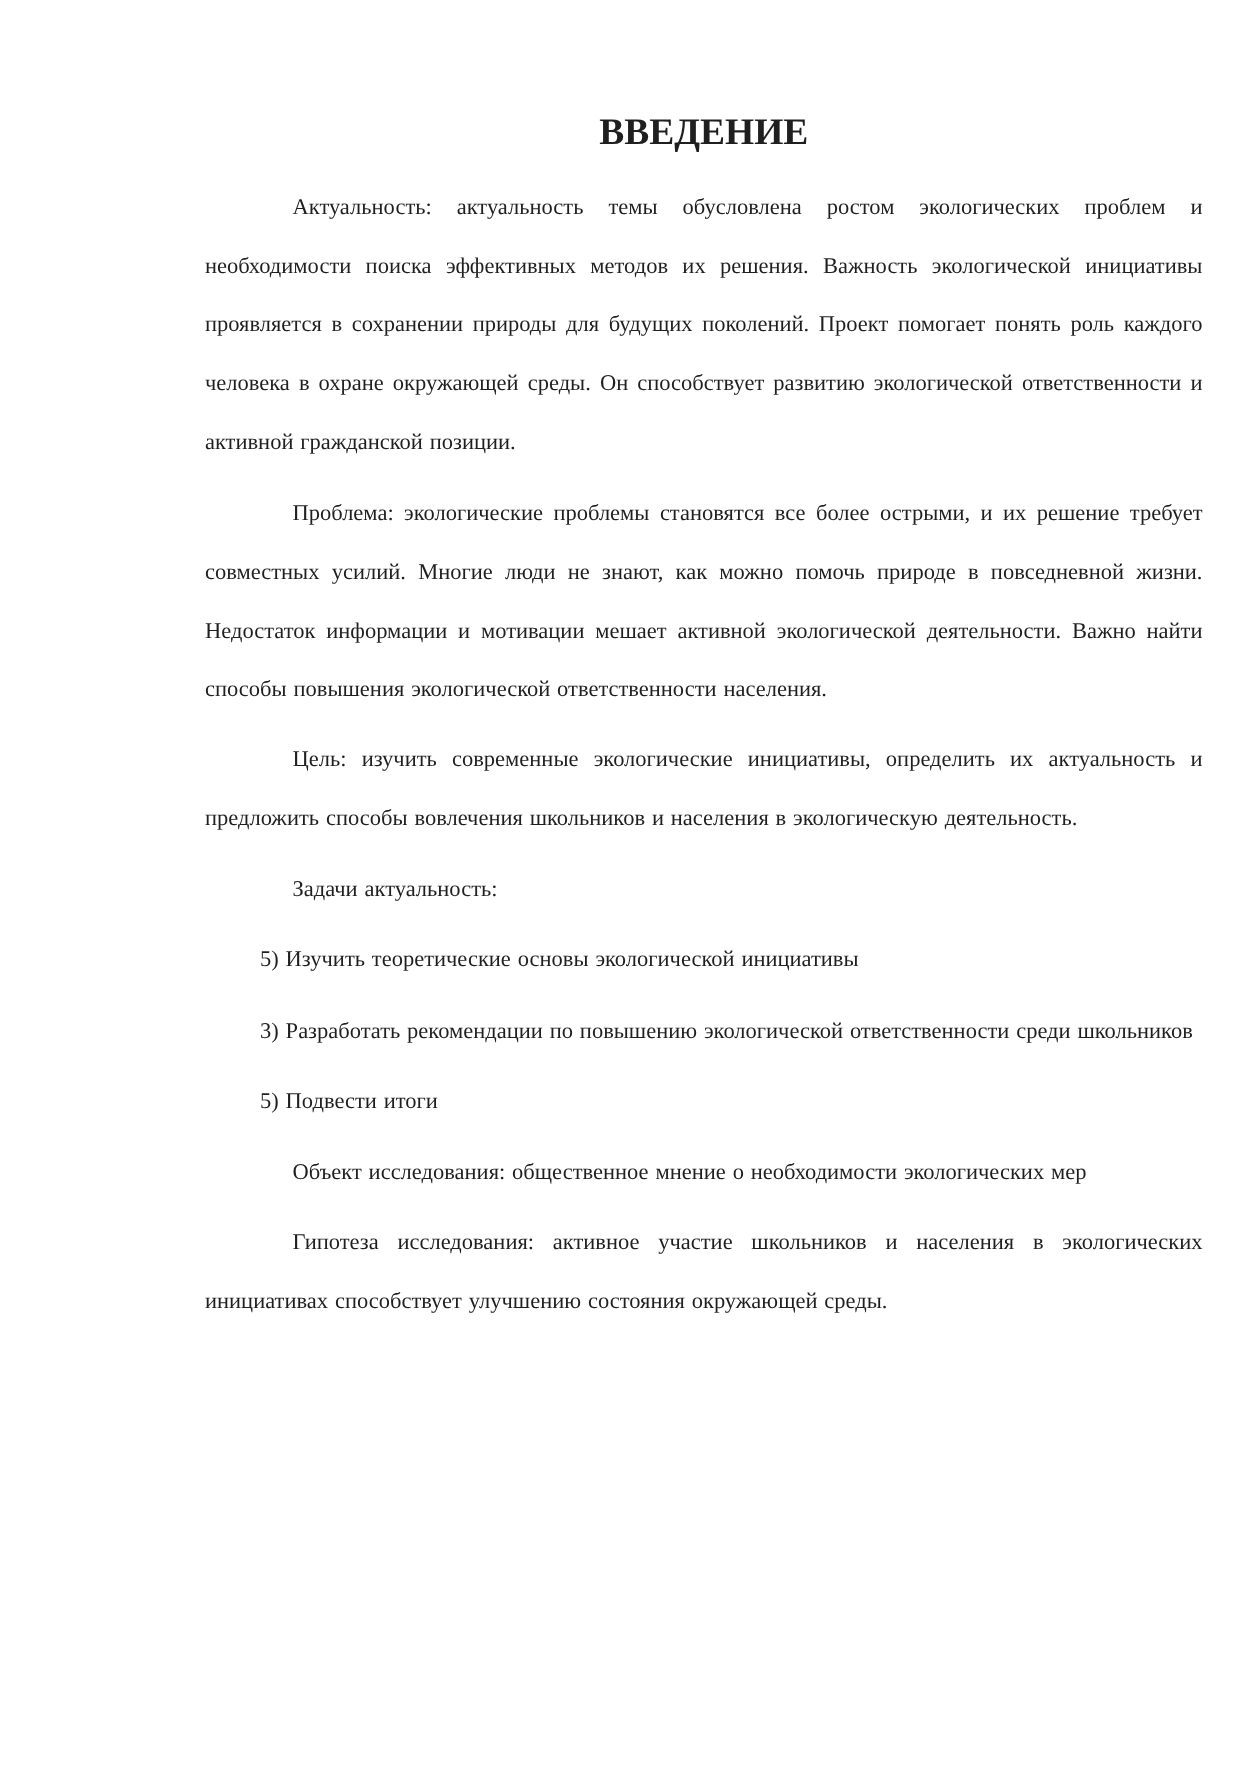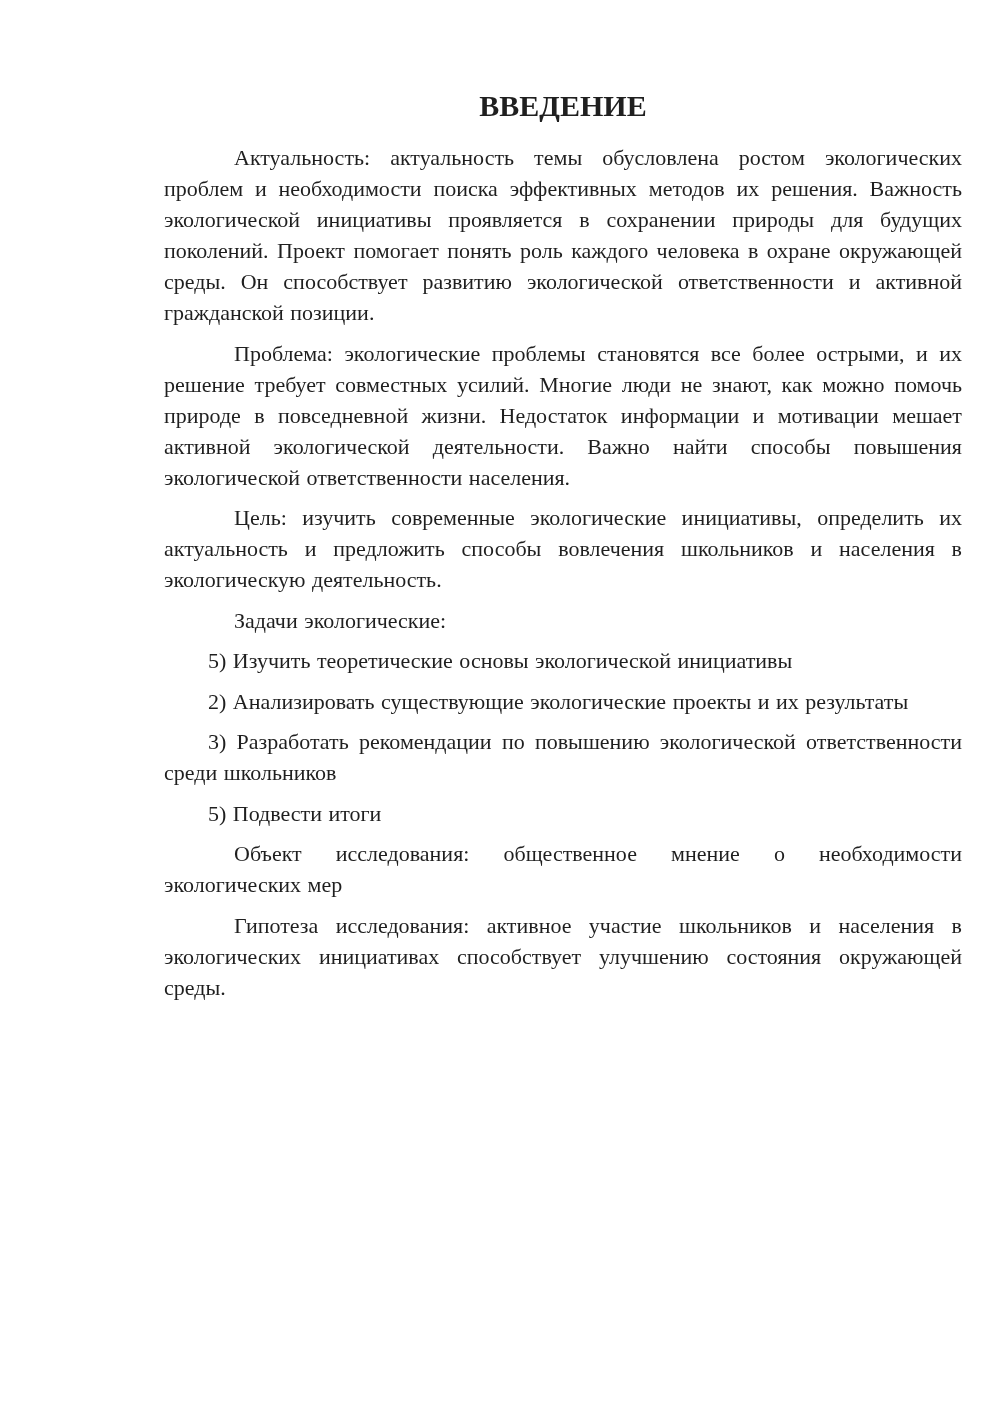--- a/index.html
+++ b/index.html
@@ -24,22 +24,22 @@
     width: 798px;
   }
   .doc-title {
     font-size: 30px;
     font-weight: bold;
     line-height: 36px;
     text-align: center;
     margin: 0 0 18px 0;
   }
   .para {
-    font-size: 22px;
-    line-height: 31px;
+    font-size: 18px;
+    line-height: 47px;
     text-align: justify;
     text-indent: 70px;
     margin: 0 0 9.5px 0;
     word-spacing: 1px;
   }
   .list-item {
     text-indent: 44px;
   }
   .page-number {
     position: absolute;
@@ -59,25 +59,24 @@
   <div class="content">
 
     <h1 class="doc-title">ВВЕДЕНИЕ</h1>
 
     <p class="para">Актуальность: актуальность темы обусловлена ростом экологических проблем и необходимости поиска эффективных методов их решения. Важность экологической инициативы проявляется в сохранении природы для будущих поколений. Проект помогает понять роль каждого человека в охране окружающей среды. Он способствует развитию экологической ответственности и активной гражданской позиции.</p>
 
     <p class="para">Проблема: экологические проблемы становятся все более острыми, и их решение требует совместных усилий. Многие люди не знают, как можно помочь природе в повседневной жизни. Недостаток информации и мотивации мешает активной экологической деятельности. Важно найти способы повышения экологической ответственности населения.</p>
 
     <p class="para">Цель: изучить современные экологические инициативы, определить их актуальность и предложить способы вовлечения школьников и населения в экологическую деятельность.</p>
 
-    <p class="para">Задачи экологические:</p>
+    <p class="para">Задачи актуальность:</p>
 
     <p class="para list-item">5) Изучить теоретические основы экологической инициативы</p>
 
-    <p class="para list-item">2) Анализировать существующие экологические проекты и их результаты</p>
 
     <p class="para list-item">3) Разработать рекомендации по повышению экологической ответственности среди школьников</p>
 
 
     <p class="para list-item">5) Подвести итоги</p>
 
     <p class="para">Объект исследования: общественное мнение о необходимости экологических мер</p>
 
 
     <p class="para">Гипотеза исследования: активное участие школьников и населения в экологических инициативах способствует улучшению состояния окружающей среды.</p>

